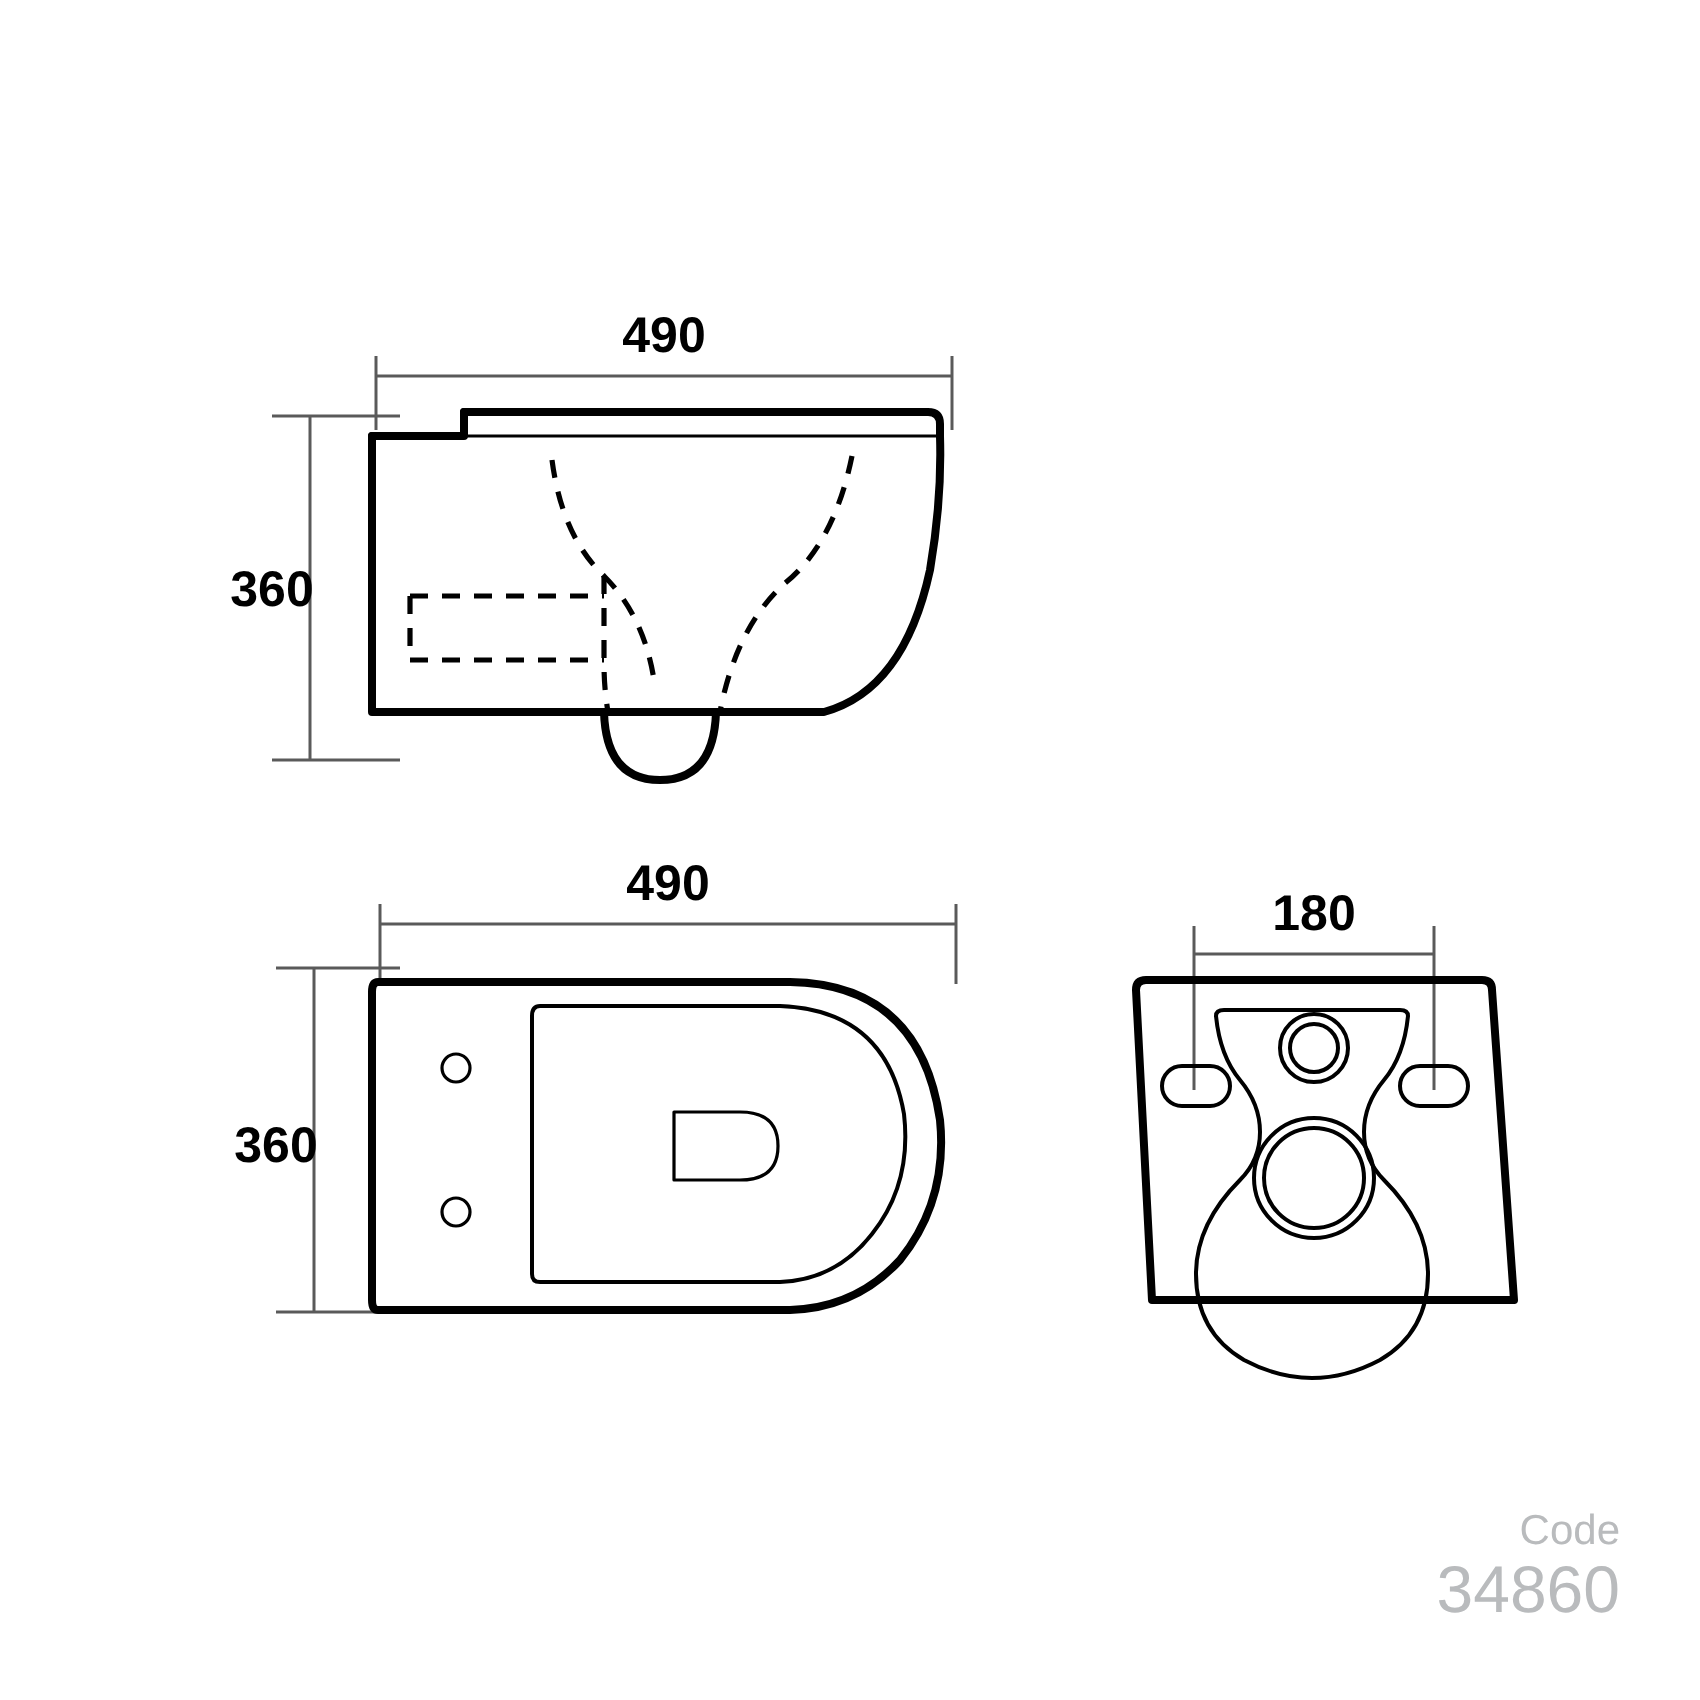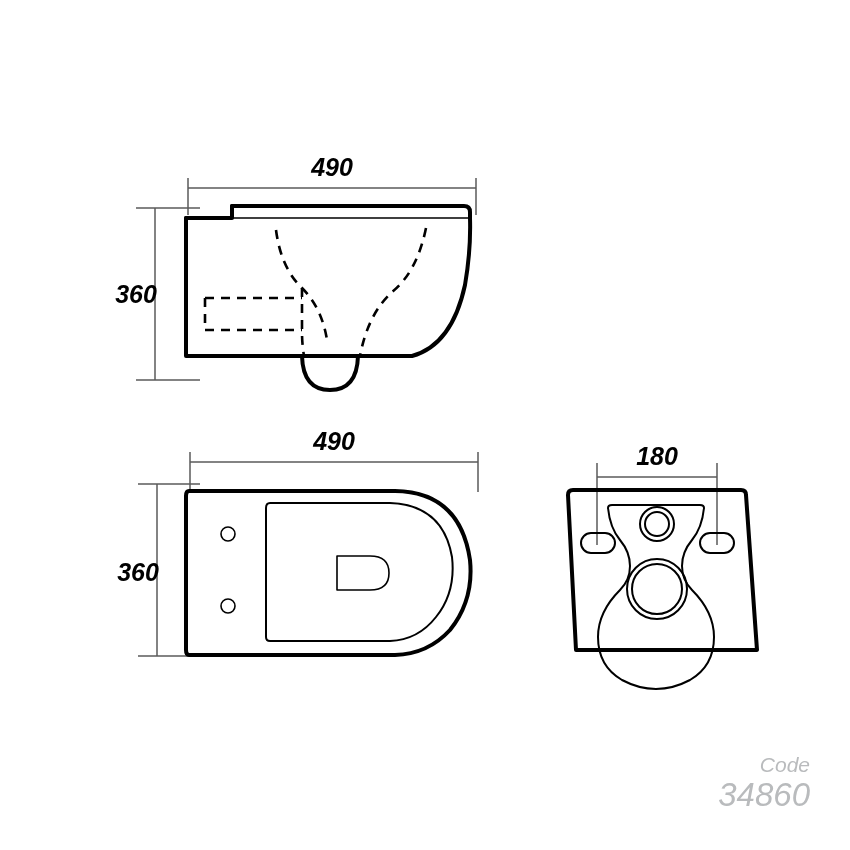--- a/index.html
+++ b/index.html
@@ -12,21 +12,20 @@
     width: 850px;
     height: 850px;
     overflow: hidden;
     font-family: "Liberation Sans", sans-serif;
   }
   #sheet {
     position: relative;
     width: 850px;
     height: 850px;
     background: #ffffff;
-    font-style: italic;
   }
   #drawing {
     position: absolute;
     left: 0;
     top: 0;
   }
   .dim-text {
     font-family: "Liberation Sans", sans-serif;
     font-weight: bold;
     font-size: 25px;

